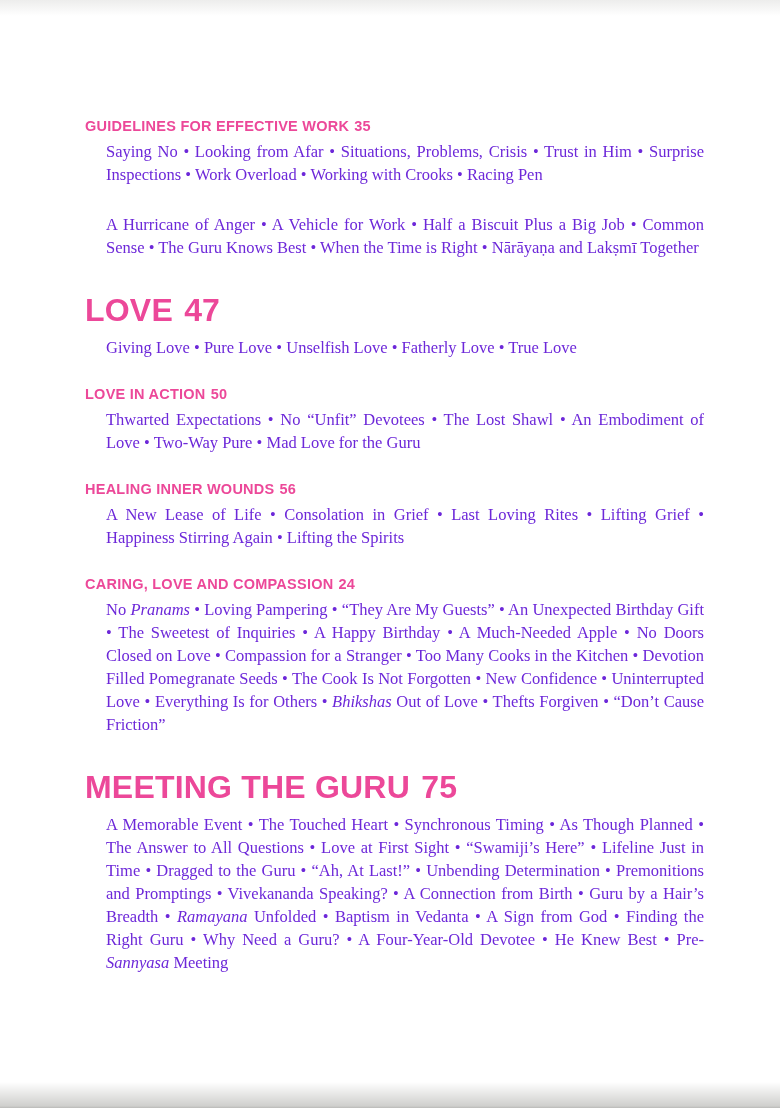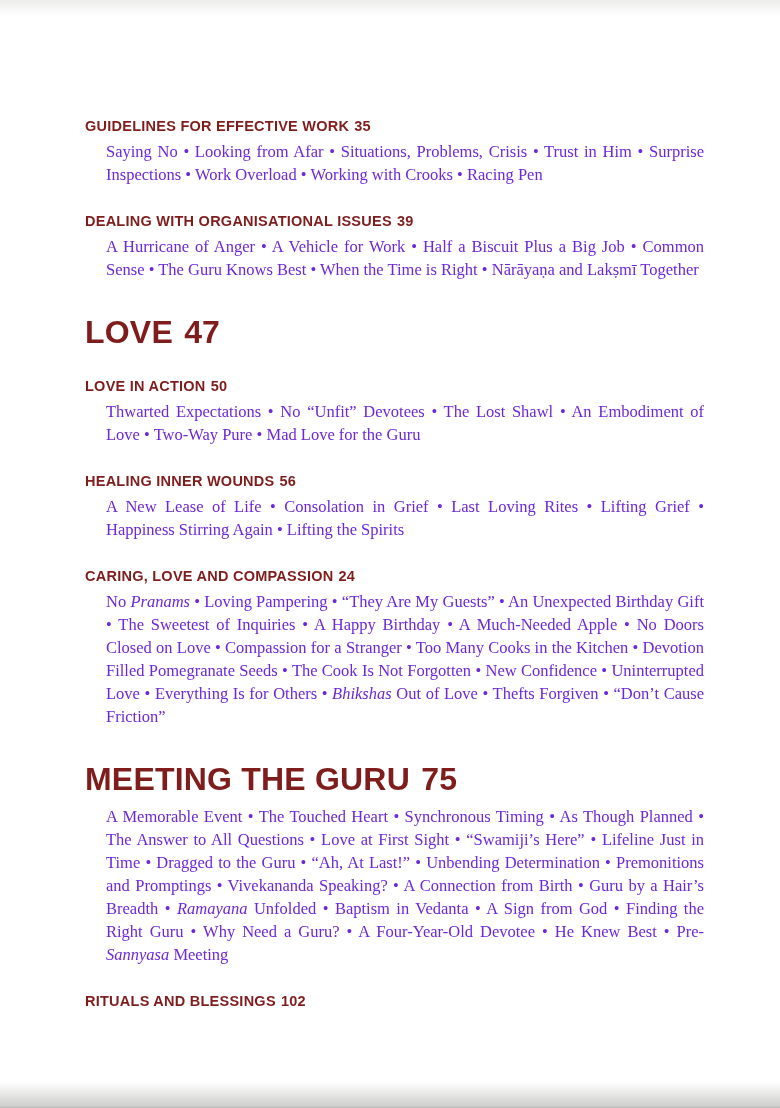--- a/index.html
+++ b/index.html
@@ -22,21 +22,21 @@
   .sec { margin-top: 27px; }
   .sec:first-child { margin-top: 0; }
   .sec.main { margin-top: 33px; }
   .sec.empty { margin-bottom: 0; }
   .sec.empty + .sec { margin-top: 7px; }
 
   .heading {
     margin: 0 0 6px 0;
     font-family: "Liberation Sans", sans-serif;
     font-weight: 700;
-    color: #7f1d1d;
+    color: #ec4899;
   }
   .sec.sub .heading {
     font-size: 14.5px;
     letter-spacing: 0.25px;
   }
   .sec.main .heading {
     font-size: 32px;
     letter-spacing: 0.2px;
     margin-bottom: 7px;
   }
@@ -56,39 +56,36 @@
 </head>
 <body>
 
 <div class="page">
   <div id="toc-content">
       <section class="sec sub">
         <h2 class="heading"><span>GUIDELINES FOR EFFECTIVE WORK</span><span class="pagenum">35</span></h2>
         <p class="entries"><span>Saying No</span><span class="bullet-sep"> •  </span><span>Looking from Afar</span><span class="bullet-sep"> •  </span><span>Situations, Problems, Crisis</span><span class="bullet-sep"> •  </span><span>Trust in Him</span><span class="bullet-sep"> •  </span><span>Surprise Inspections</span><span class="bullet-sep"> •  </span><span>Work Overload</span><span class="bullet-sep"> •  </span><span>Working with Crooks</span><span class="bullet-sep"> •  </span><span>Racing Pen</span></p>
       </section>
       <section class="sec sub">
-        <h2 class="heading"><span>DEALING WITH ORGANISATIONAL ISSUES</span><span class="pagenum">39</span></h2>
         <p class="entries"><span>A Hurricane of Anger</span><span class="bullet-sep"> •  </span><span>A Vehicle for Work</span><span class="bullet-sep"> •  </span><span>Half a Biscuit Plus a Big Job</span><span class="bullet-sep"> •  </span><span>Common Sense</span><span class="bullet-sep"> •  </span><span>The Guru Knows Best</span><span class="bullet-sep"> •  </span><span>When the Time is Right</span><span class="bullet-sep"> •  </span><span>Nārāyaṇa and Lakṣmī Together</span></p>
       </section>
       <section class="sec main">
         <h1 class="heading"><span>LOVE</span><span class="pagenum">47</span></h1>
+        <p class="entries"><span>Giving Love</span><span class="bullet-sep"> •  </span><span>Pure Love</span><span class="bullet-sep"> •  </span><span>Unselfish Love</span><span class="bullet-sep"> •  </span><span>Fatherly Love</span><span class="bullet-sep"> •  </span><span>True Love</span></p>
       </section>
       <section class="sec sub">
         <h2 class="heading"><span>LOVE IN ACTION</span><span class="pagenum">50</span></h2>
         <p class="entries"><span>Thwarted Expectations</span><span class="bullet-sep"> •  </span><span>No “Unfit” Devotees</span><span class="bullet-sep"> •  </span><span>The Lost Shawl</span><span class="bullet-sep"> •  </span><span>An Embodiment of Love</span><span class="bullet-sep"> •  </span><span>Two-Way Pure</span><span class="bullet-sep"> •  </span><span>Mad Love for the Guru</span></p>
       </section>
       <section class="sec sub">
         <h2 class="heading"><span>HEALING INNER WOUNDS</span><span class="pagenum">56</span></h2>
         <p class="entries"><span>A New Lease of Life</span><span class="bullet-sep"> •  </span><span>Consolation in Grief</span><span class="bullet-sep"> •  </span><span>Last Loving Rites</span><span class="bullet-sep"> •  </span><span>Lifting Grief</span><span class="bullet-sep"> •  </span><span>Happiness Stirring Again</span><span class="bullet-sep"> •  </span><span>Lifting the Spirits</span></p>
       </section>
       <section class="sec sub">
         <h2 class="heading"><span>CARING, LOVE AND COMPASSION</span><span class="pagenum">24</span></h2>
         <p class="entries"><span>No <i>Pranams</i></span><span class="bullet-sep"> •  </span><span>Loving Pampering</span><span class="bullet-sep"> •  </span><span>“They Are My Guests”</span><span class="bullet-sep"> •  </span><span>An Unexpected Birthday Gift</span><span class="bullet-sep"> •  </span><span>The Sweetest of Inquiries</span><span class="bullet-sep"> •  </span><span>A Happy Birthday</span><span class="bullet-sep"> •  </span><span>A Much-Needed Apple</span><span class="bullet-sep"> •  </span><span>No Doors Closed on Love</span><span class="bullet-sep"> •  </span><span>Compassion for a Stranger</span><span class="bullet-sep"> •  </span><span>Too Many Cooks in the Kitchen</span><span class="bullet-sep"> •  </span><span>Devotion Filled Pomegranate Seeds</span><span class="bullet-sep"> •  </span><span>The Cook Is Not Forgotten</span><span class="bullet-sep"> •  </span><span>New Confidence</span><span class="bullet-sep"> •  </span><span>Uninterrupted Love</span><span class="bullet-sep"> •  </span><span>Everything Is for Others</span><span class="bullet-sep"> •  </span><span><i>Bhikshas</i> Out of Love</span><span class="bullet-sep"> •  </span><span>Thefts Forgiven</span><span class="bullet-sep"> •  </span><span>“Don’t Cause Friction”</span></p>
       </section>
       <section class="sec main">
         <h1 class="heading"><span>MEETING THE GURU</span><span class="pagenum">75</span></h1>
         <p class="entries"><span>A Memorable Event</span><span class="bullet-sep"> •  </span><span>The Touched Heart</span><span class="bullet-sep"> •  </span><span>Synchronous Timing</span><span class="bullet-sep"> •  </span><span>As Though Planned</span><span class="bullet-sep"> •  </span><span>The Answer to All Questions</span><span class="bullet-sep"> •  </span><span>Love at First Sight</span><span class="bullet-sep"> •  </span><span>“Swamiji’s Here”</span><span class="bullet-sep"> •  </span><span>Lifeline Just in Time</span><span class="bullet-sep"> •  </span><span>Dragged to the Guru</span><span class="bullet-sep"> •  </span><span>“Ah, At Last!”</span><span class="bullet-sep"> •  </span><span>Unbending Determination</span><span class="bullet-sep"> •  </span><span>Premonitions and Promptings</span><span class="bullet-sep"> •  </span><span>Vivekananda Speaking?</span><span class="bullet-sep"> •  </span><span>A Connection from Birth</span><span class="bullet-sep"> •  </span><span>Guru by a Hair’s Breadth</span><span class="bullet-sep"> •  </span><span><i>Ramayana</i> Unfolded</span><span class="bullet-sep"> •  </span><span>Baptism in Vedanta</span><span class="bullet-sep"> •  </span><span>A Sign from God</span><span class="bullet-sep"> •  </span><span>Finding the Right Guru</span><span class="bullet-sep"> •  </span><span>Why Need a Guru?</span><span class="bullet-sep"> •  </span><span>A Four-Year-Old Devotee</span><span class="bullet-sep"> •  </span><span>He Knew Best</span><span class="bullet-sep"> •  </span><span>Pre-<i>Sannyasa</i> Meeting</span></p>
       </section>
-      <section class="sec sub empty">
-        <h2 class="heading"><span>RITUALS AND BLESSINGS</span><span class="pagenum">102</span></h2>
-      </section>
     </div>
 </div>
 
 </body></html>

